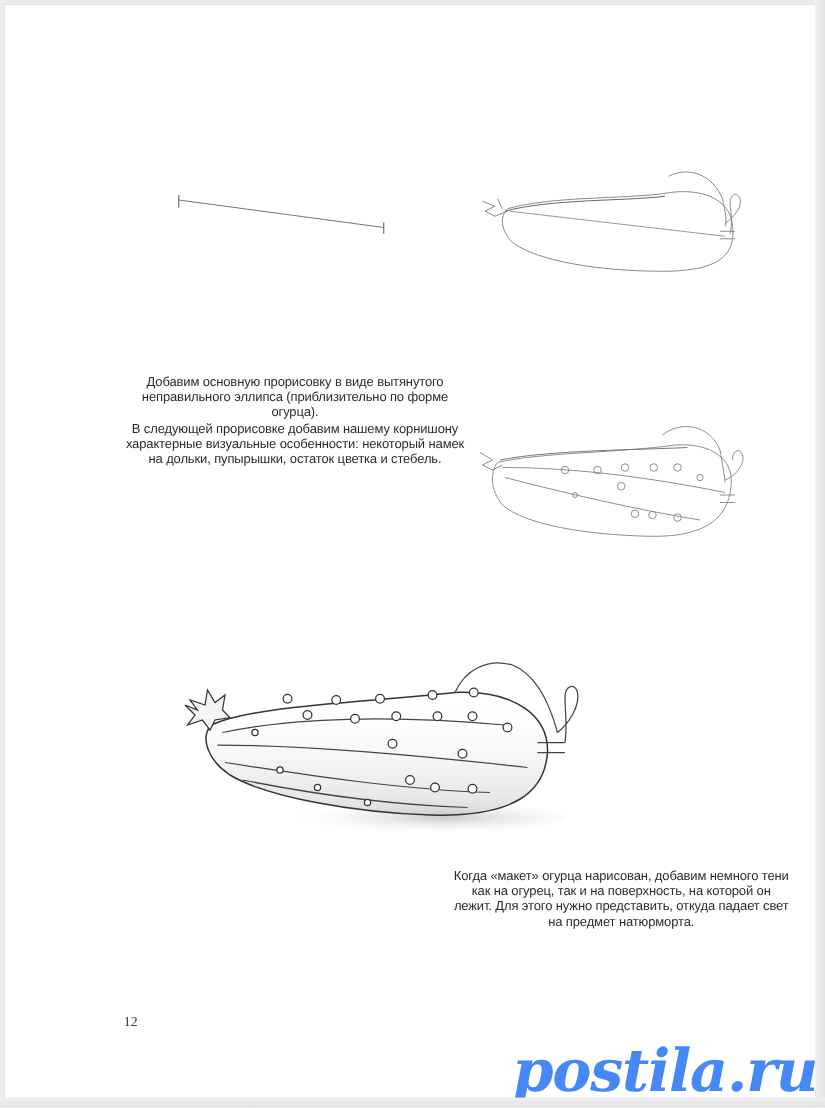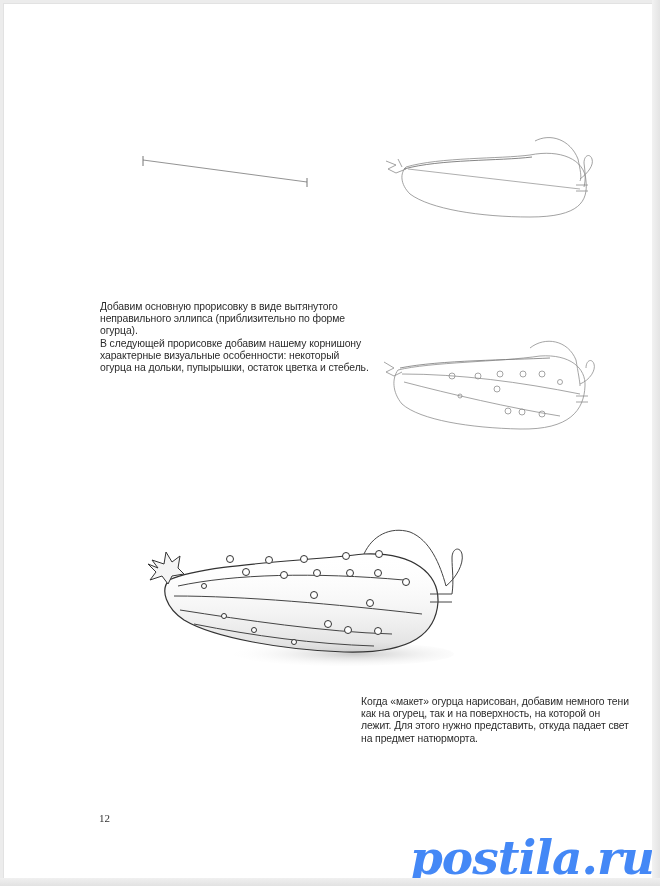--- a/index.html
+++ b/index.html
@@ -18,21 +18,21 @@
     background: linear-gradient(to right, #f2f2f2, #e4e4e4);
   }
   .frame-bottom {
     position: absolute; left: 0; bottom: 0; width: 660px; height: 8px;
     background: linear-gradient(to bottom, #f0f0f0, #e2e2e2);
   }
   .text {
     position: absolute; color: #2b2b2b; font-size: 10.4px; line-height: 12.2px;
     letter-spacing: -0.1px;
   }
-  .text p { margin: 0; }
+  .text p { margin: 0; text-align: center; }
   .t1 { left: 96px; top: 297px; width: 272px; }
   .t2 { left: 357px; top: 692px; width: 272px; }
   .pagenum {
     position: absolute; left: 95px; top: 808px;
     font-family: "Liberation Serif", serif; font-size: 11px; color: #333;
   }
   .watermark {
     position: absolute; left: 406px; top: 826px;
     font-family: "DejaVu Serif", serif; font-style: italic; font-weight: bold;
     font-size: 47px; color: #3b82f6; letter-spacing: -1px; opacity: 0.95;
@@ -57,21 +57,21 @@
       <line x1="28" y1="40" x2="200" y2="60" stroke="#999"></line>
       <path d="M155 12 C 170 4, 190 10, 198 30 C 200 40, 202 48, 200 52"></path>
       <path d="M200 50 C 208 44, 214 36, 212 30 C 210 24, 204 26, 204 34 C 205 42, 206 50, 204 58"></path>
       <path d="M6 32 L 16 36 L 8 40 L 16 44 L 26 40 M18 30 L 22 38"></path>
       <path d="M196 56 L 208 56 M196 62 L 208 62"></path>
     </g>
   </svg>
 
   <div class="text t1">
     <p>Добавим основную прорисовку в виде вытянутого неправильного эллипса (приблизительно по форме огурца).</p>
-    <p>В следующей прорисовке добавим нашему корнишону характерные визуальные особенности: некоторый огурца на дольки, пупырышки, остаток цветка и стебель.</p>
+    <p>В следующей прорисовке добавим нашему корнишону характерные визуальные особенности: некоторый намек на дольки, пупырышки, остаток цветка и стебель.</p>
   </div>
 
   <svg style="left:376px;top:330px;" width="230" height="100">
     <g fill="none" stroke="#8e8e8e" stroke-width="0.8">
       <path d="M18 36 C 50 28, 120 28, 160 22 C 190 20, 206 34, 205 52 C 204 76, 190 96, 140 95 C 90 94, 40 86, 22 70 C 12 58, 12 44, 18 36 Z"></path>
       <path d="M20 34 C 60 26, 130 26, 170 24" stroke="#777"></path>
       <path d="M22 40 C 80 40, 140 48, 200 60"></path>
       <path d="M24 48 C 70 60, 130 74, 180 82"></path>
       <path d="M150 14 C 165 2, 188 6, 196 26 C 198 38, 200 48, 200 52"></path>
       <path d="M200 50 C 210 46, 216 36, 214 30 C 212 24, 206 26, 206 34"></path>

